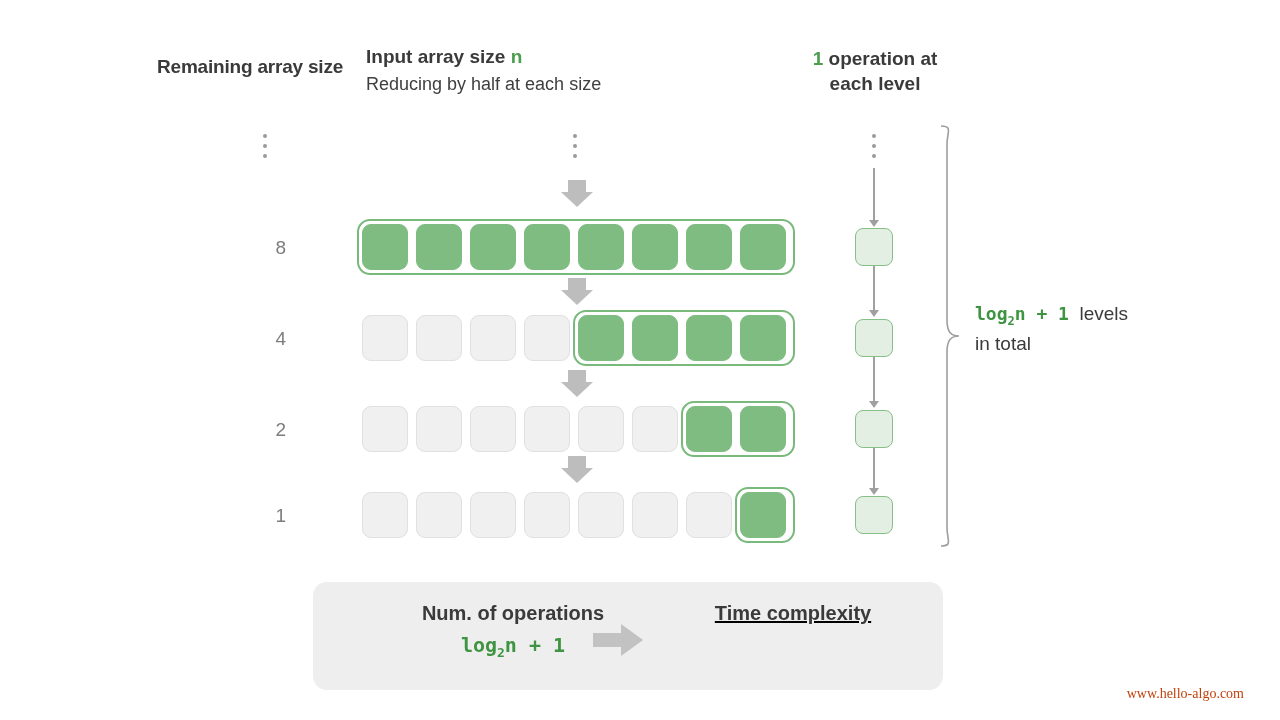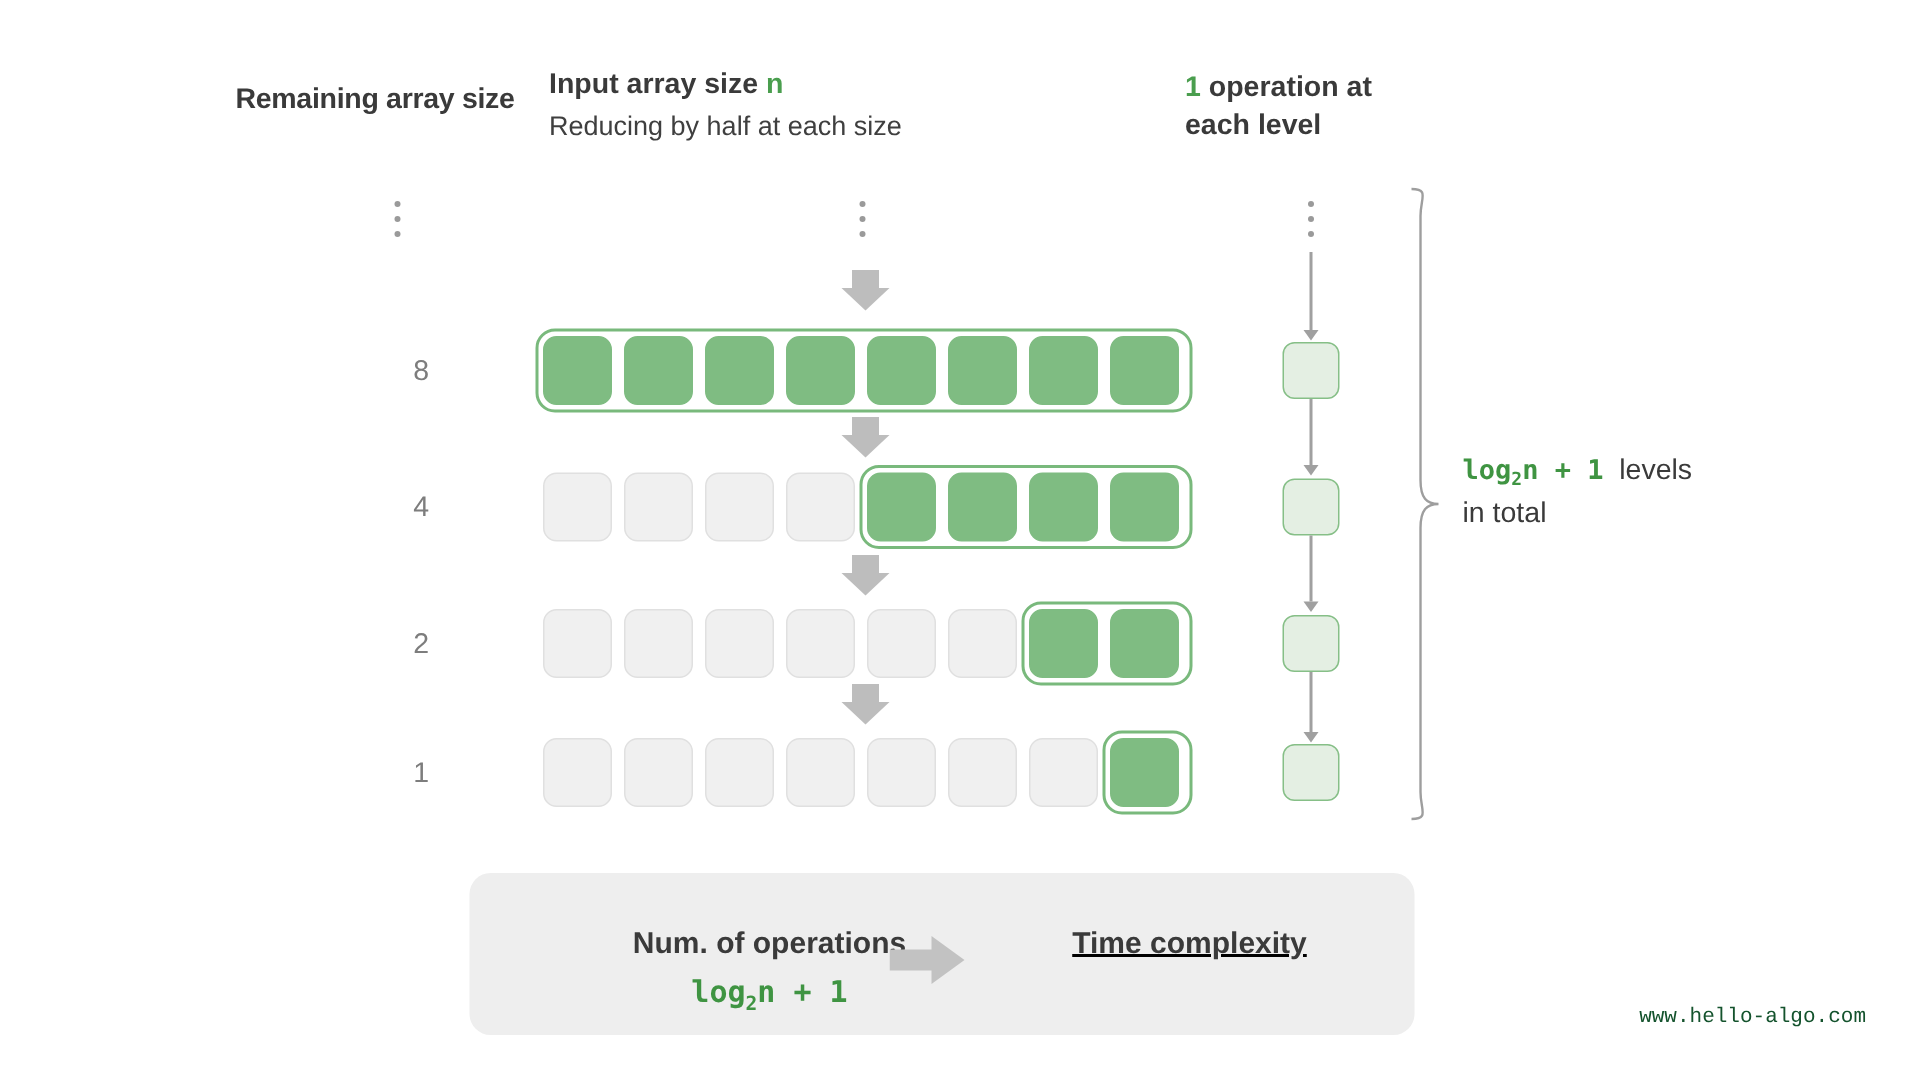--- a/index.html
+++ b/index.html
@@ -10,21 +10,21 @@
     overflow:hidden;
     position:relative;
   }
   .stage{position:absolute;left:0;top:0;width:1280px;height:720px;}
 
   
   .hdr{position:absolute;font-weight:bold;color:#3a3a3a;}
   #hdr-left{left:157px;top:56px;font-size:19px;letter-spacing:-0.2px;}
   #hdr-mid{left:366px;top:46px;width:420px;font-size:19px;}
   #hdr-mid .sub{display:block;margin-top:6px;font-size:18px;font-weight:normal;color:#3f3f3f;}
-  #hdr-right{left:790px;top:46px;width:170px;font-size:19px;line-height:1.32;}
+  #hdr-right{left:790px;top:46px;width:170px;text-align:center;font-size:19px;line-height:1.32;}
   .g{color:#4a9e4e;}
 
   
   .dots{position:absolute;display:flex;flex-direction:column;align-items:center;gap:6px;}
   .dots i{display:block;width:4px;height:4px;border-radius:50%;background:#9a9a9a;}
 
   
   .rowlabel{position:absolute;width:40px;text-align:right;color:#7d7d7d;font-size:19px;}
 
   
@@ -73,32 +73,32 @@
   #levels-caption .mono sub{font-size:12px;}
 
   
   #summary{
     position:absolute;left:313px;top:582px;width:630px;height:108px;
     background:#eeeeee;border-radius:14px;
   }
   .sumcol{position:absolute;top:20px;text-align:center;}
   #sum-left{left:20px;width:360px;}
   #sum-right{left:300px;width:360px;text-decoration:underline;}
-  .sumtitle{font-size:20px;font-weight:bold;color:#3a3a3a;margin-top:16px;}
+  .sumtitle{font-size:20px;font-weight:bold;color:#3a3a3a;}
   .sumval{margin-top:8px;font-size:20px;}
   .mono-green{font-family:"DejaVu Sans Mono", monospace;font-weight:bold;color:#3f9442;}
   .mono-green sub{font-size:13px;}
   .teal-name{color:#2f9e8c;font-weight:bold;font-size:20px;}
   .teal-mono{font-family:"DejaVu Sans Mono", monospace;font-weight:bold;color:#2f9e8c;font-size:20px;}
   #sum-arrow{position:absolute;left:593px;top:624px;width:52px;height:32px;}
 
   
   #watermark{
-    position:absolute;right:36px;bottom:34px;
-    font-family:Liberation Mono, monospace;font-size:14px;color:#14532d;
+    position:absolute;right:36px;bottom:18px;
+    font-family:Liberation Serif, serif;font-size:14px;color:#c2410c;
   }
 </style>
 </head>
 <body>
 
 <div class="stage">
 
   <div class="hdr" id="hdr-left">Remaining array size</div>
 
   <div class="hdr" id="hdr-mid">

